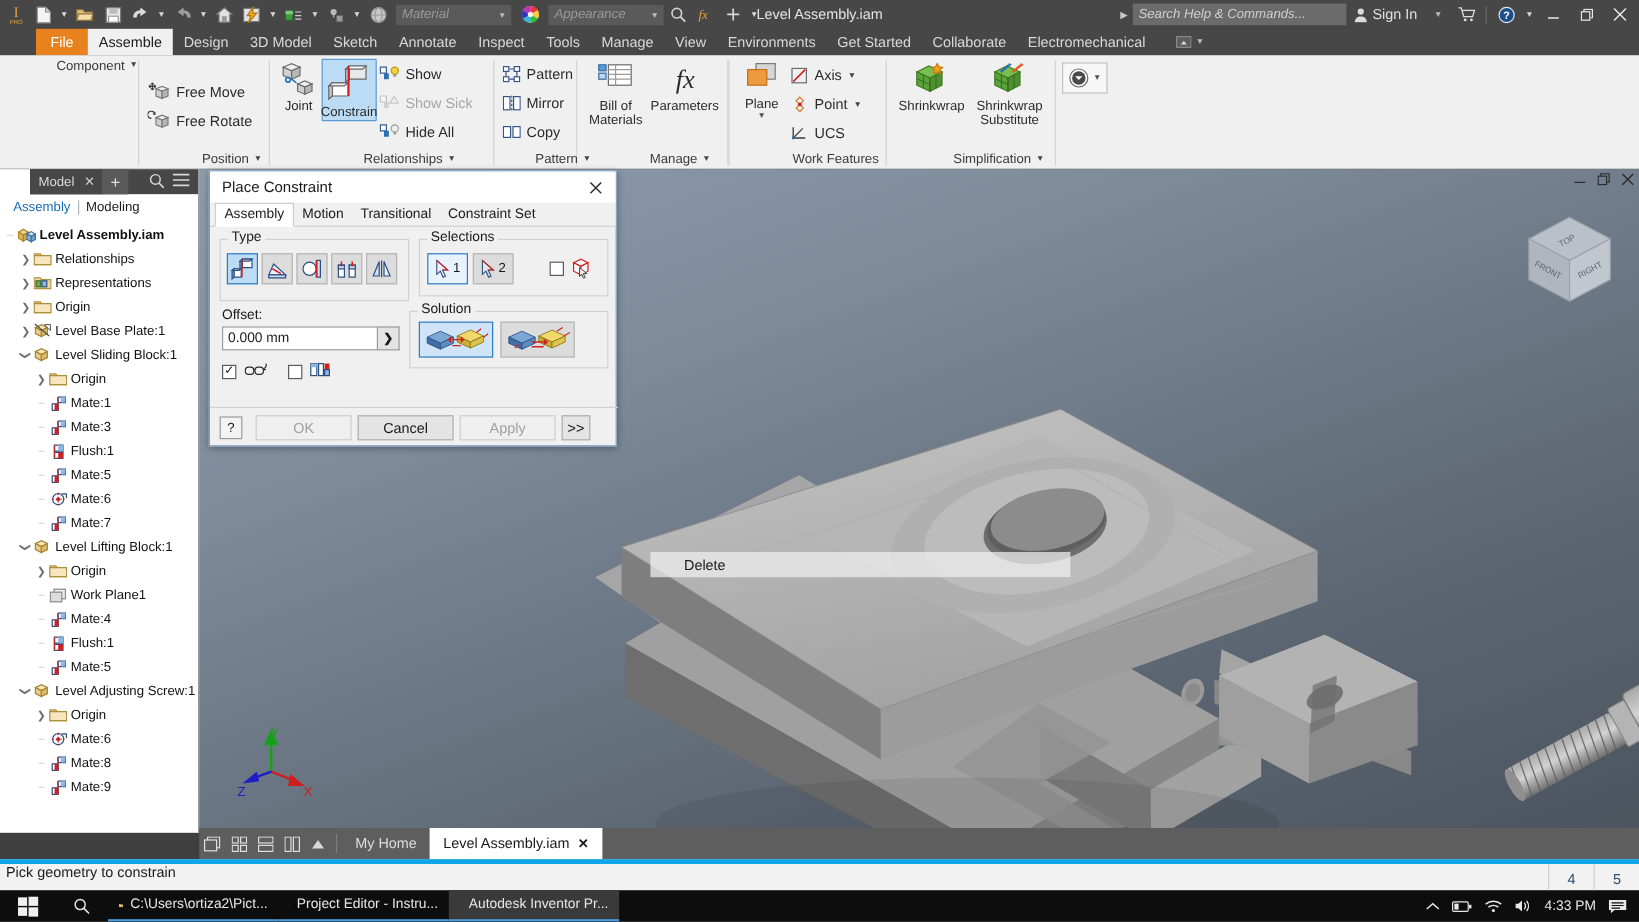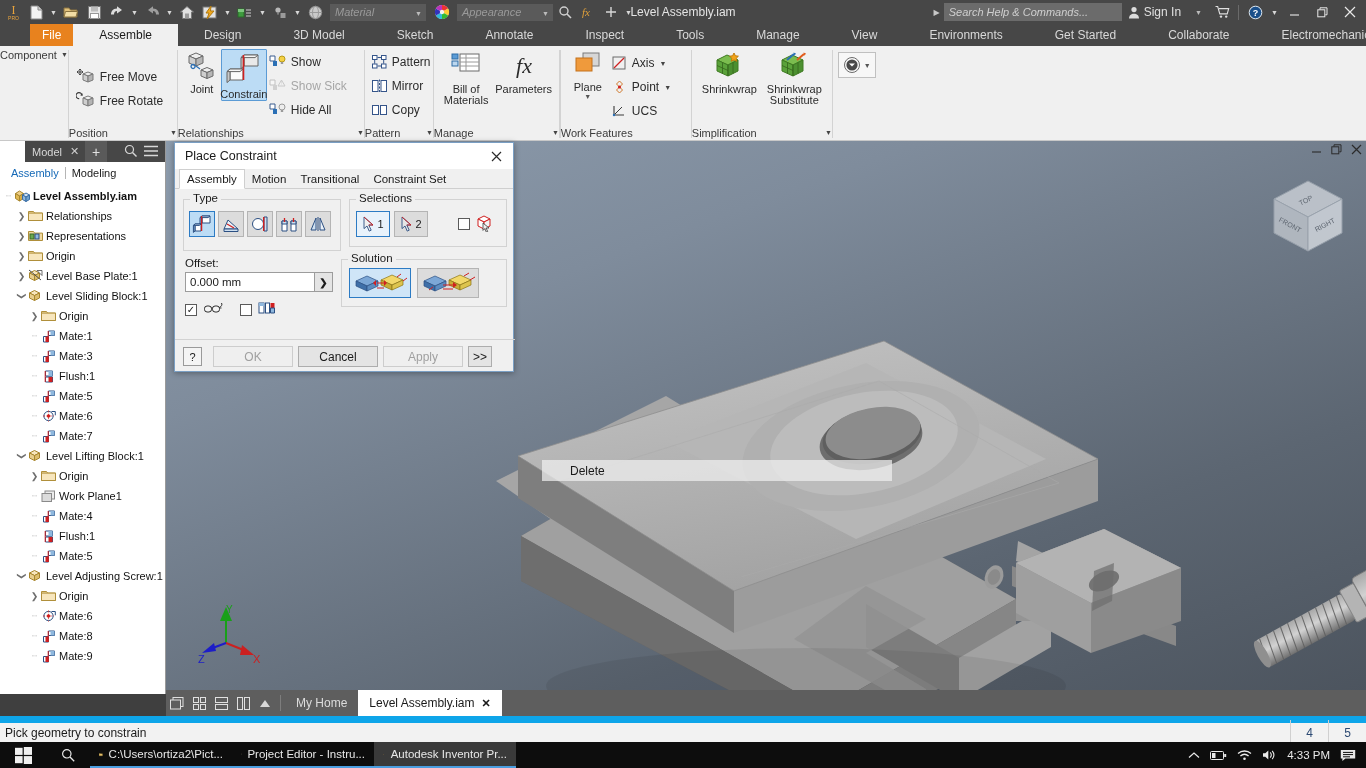--- a/index.html
+++ b/index.html
@@ -45,36 +45,36 @@
   }
   .signin { color:#e0e0e0; font-size:12px; display:flex; align-items:center; gap:4px; padding:0 6px; }
   .winbtn { width:28px; height:24px; display:flex; align-items:center; justify-content:center; color:#e9e9e9; font-size:12px; }
 
   
   .menubar {
     position:absolute; left:0; top:24px; width:1366px; height:22px;
     background:#474747; display:flex; align-items:stretch;
   }
   .mtab {
-    padding:0 26px; display:flex; align-items:center; color:#d9d9d9; font-size:12px;
+    padding:0 9px; display:flex; align-items:center; color:#d9d9d9; font-size:12px;
     white-space:nowrap;
   }
   .mtab.file { background:#e8821e; color:#fff; padding:0 12px;margin-left:30px; }
   .mtab.active { background:#f0f0f0; color:#1a1a1a; }
 
   
   .ribbon {
     position:absolute; left:0; top:46px; width:1366px; height:95px;
     background:#f0f0f0; border-bottom:1px solid #c8c8c8; display:flex;
   }
   .rpanel { height:95px; position:relative; display:flex; flex-direction:column; }
   .rpanel-body { flex:1; display:flex; align-items:flex-start; padding:3px 5px 0 5px; }
   .rpanel-label {
     height:17px; font-size:11px; color:#3b3b3b; display:flex; align-items:center;
-    justify-content:space-between; gap:4px;
+    justify-content:center; gap:4px;margin-left:47px;
   }
   .rsep { width:1px; background:#d3d3d3; margin:4px 0 2px 0; }
   .bigbtn {
     width:54px; display:flex; flex-direction:column; align-items:center; padding-top:2px;
     font-size:11px; color:#2b2b2b; text-align:center; line-height:11px;
   }
   .bigbtn .lbl { margin-top:3px; }
   .bigbtn .dn { font-size:7px; color:#555; line-height:7px; }
   .smallbtn {
     height:24px; display:flex; align-items:center; gap:5px; padding:0 6px 0 2px;
@@ -194,21 +194,21 @@
   .dtab2 {
     padding:0 11px; display:flex; align-items:center; gap:7px; color:#dcdcdc;
     font-size:12px;
   }
   .dtab2.active { background:#fff; color:#1a1a1a; }
   .dtab2 .x { font-size:11px; font-weight:bold; }
 
   
   .statusbar {
     position:absolute; left:0; top:716px; width:1366px; height:26px;
-    background:#f2f2f2; border-top:7px solid #0ea5e9; display:flex; align-items:center;
+    background:#f2f2f2; border-top:4px solid #0ea5e9; display:flex; align-items:flex-start;
     font-size:12px; color:#1a1a1a; padding-left:5px;
   }
   .sb-right { margin-left:auto; display:flex; align-items:stretch; height:26px; }
   .sb-cell {
     width:38px; border-left:1px solid #d0d0d0; display:flex; align-items:center;
     justify-content:center; color:#2d4a73; font-size:12px;
   }
 
   
   .taskbar {

